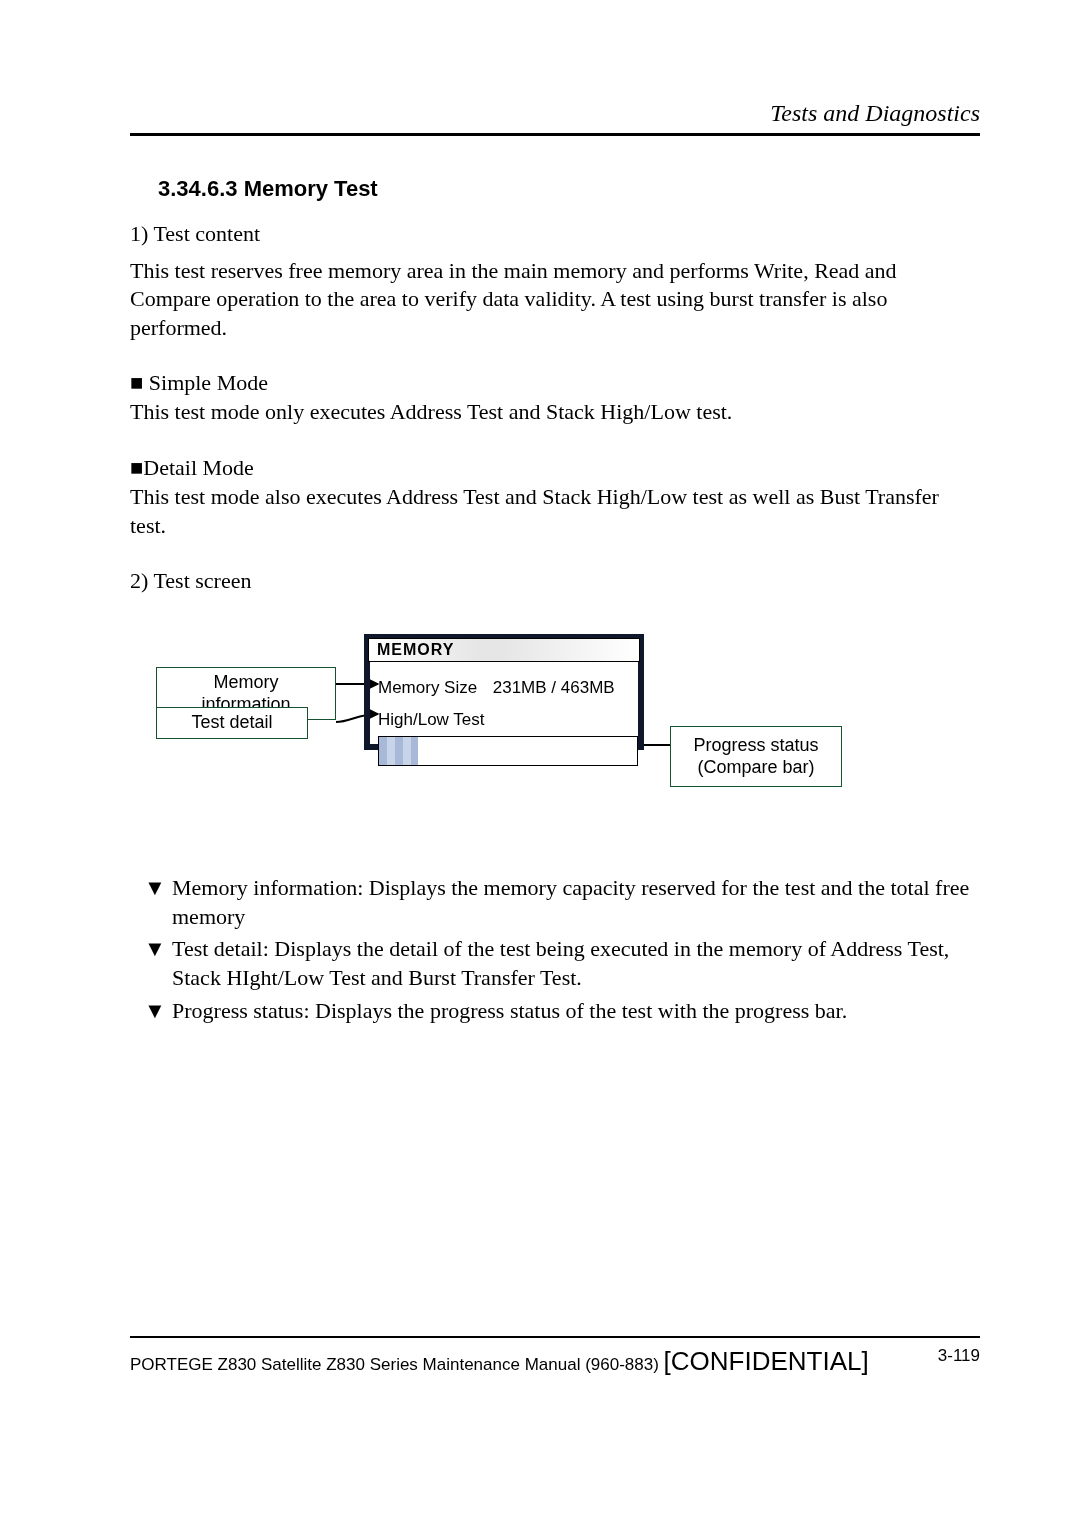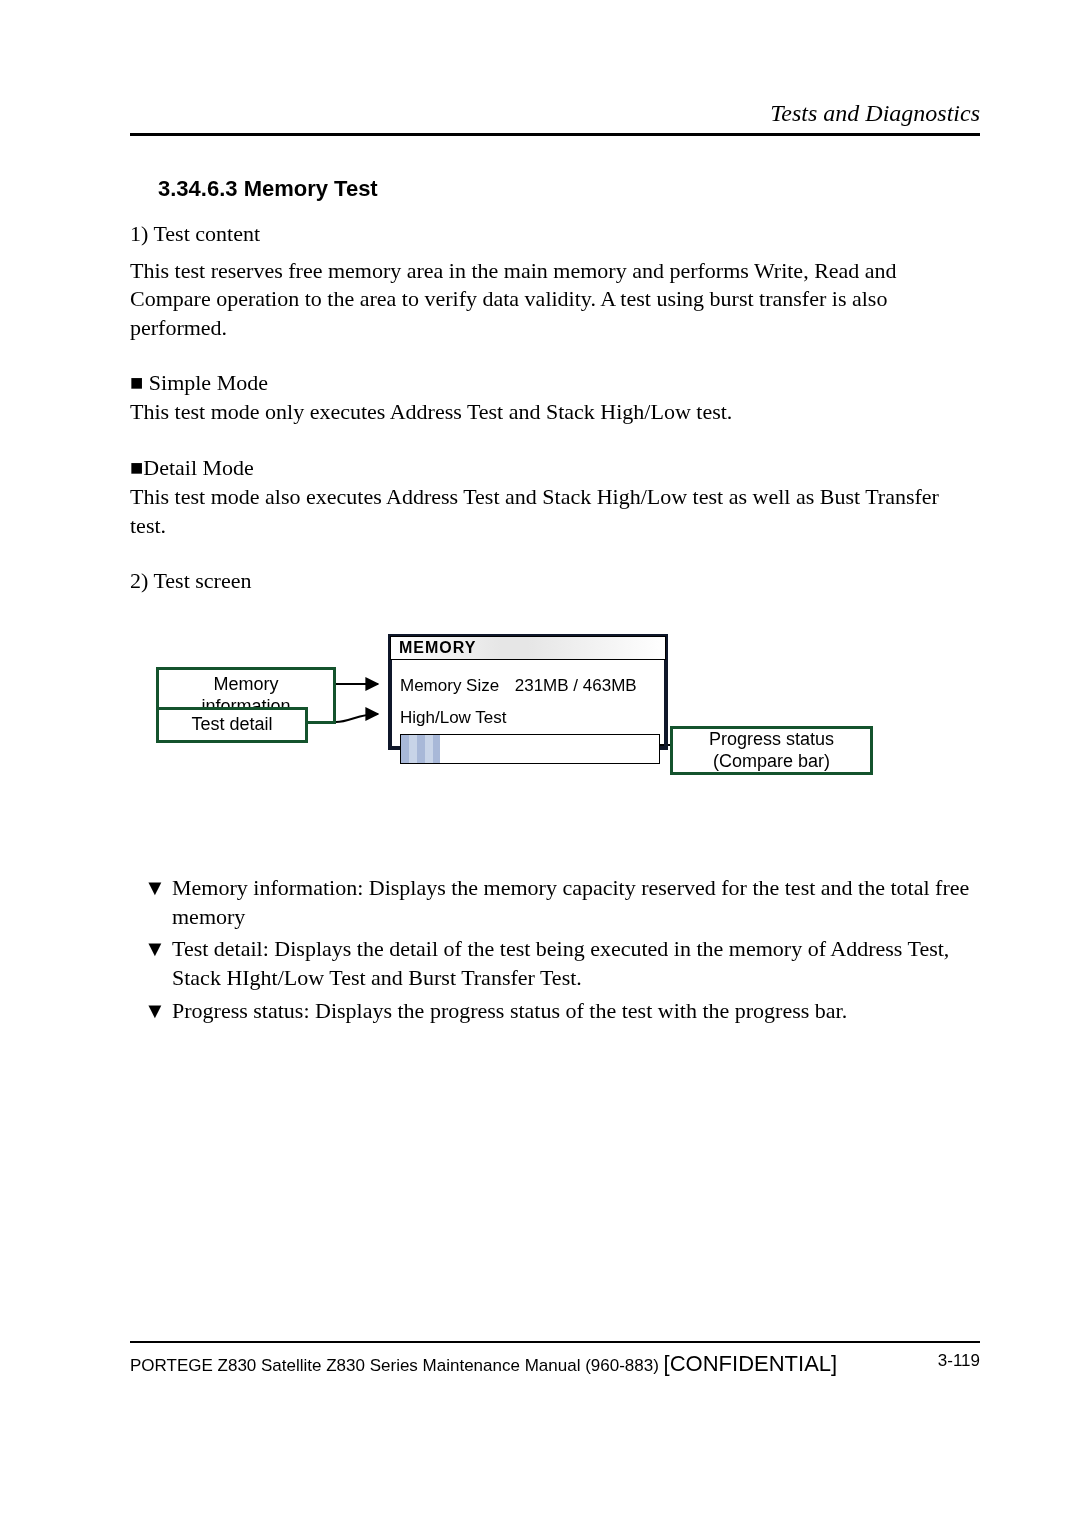--- a/index.html
+++ b/index.html
@@ -44,38 +44,38 @@
     width: 740px;
     height: 190px;
     margin: 0 0 50px 10px;
     font-family: Tahoma, Arial, sans-serif;
     font-size: 18px;
   }
   .diagram svg { position: absolute; top: 0; left: 0; }
 
   .callout-box {
     position: absolute;
-    border: 3px solid #14532d;
+    border: 1px solid #14532d;
     background: #fff;
     text-align: center;
     padding: 4px 12px;
     font-size: 18px;
     line-height: 1.2;
   }
   .callout-memory-info { top: 33px; left: 16px; width: 180px; }
   .callout-test-detail  { top: 73px; left: 16px; width: 152px; }
-  .callout-progress     { top: 92px; left: 530px; width: 203px; padding: 0 8px; }
+  .callout-progress     { top: 92px; left: 530px; width: 172px; padding: 8px 8px; }
 
   .memory-panel {
     position: absolute;
     top: 0;
-    left: 248px;
+    left: 224px;
     width: 280px;
     height: 116px;
-    border: 4px solid #0f172a;
+    border: 6px solid #0f172a;
   }
   .memory-header {
     position: absolute;
     top: -2px; left: -2px; right: -2px;
     height: 24px;
     border: 1px solid #000;
     background: linear-gradient(to right, #fff 0%, #e6e6e6 40%, #e6e6e6 50%, #fff 100%);
     font-weight: bold;
     font-size: 16px;
     padding-left: 8px;
@@ -129,21 +129,21 @@
     border: none;
     border-top: 2px solid #000;
     margin-bottom: 8px;
   }
   .footer-row {
     display: flex;
     justify-content: space-between;
     font-family: Arial, Helvetica, sans-serif;
     font-size: 17px;
   }
-  .footer-row .conf { font-size: 22px; }
+  .footer-row .conf { font-size: 26px; }
 </style>
 </head>
 <body>
 
 <div class="header-title">Tests and Diagnostics</div>
 <hr class="header-rule">
 
 <div class="section-heading">3.34.6.3  Memory Test</div>
 
 <div class="body-text tight">1) Test content</div>

